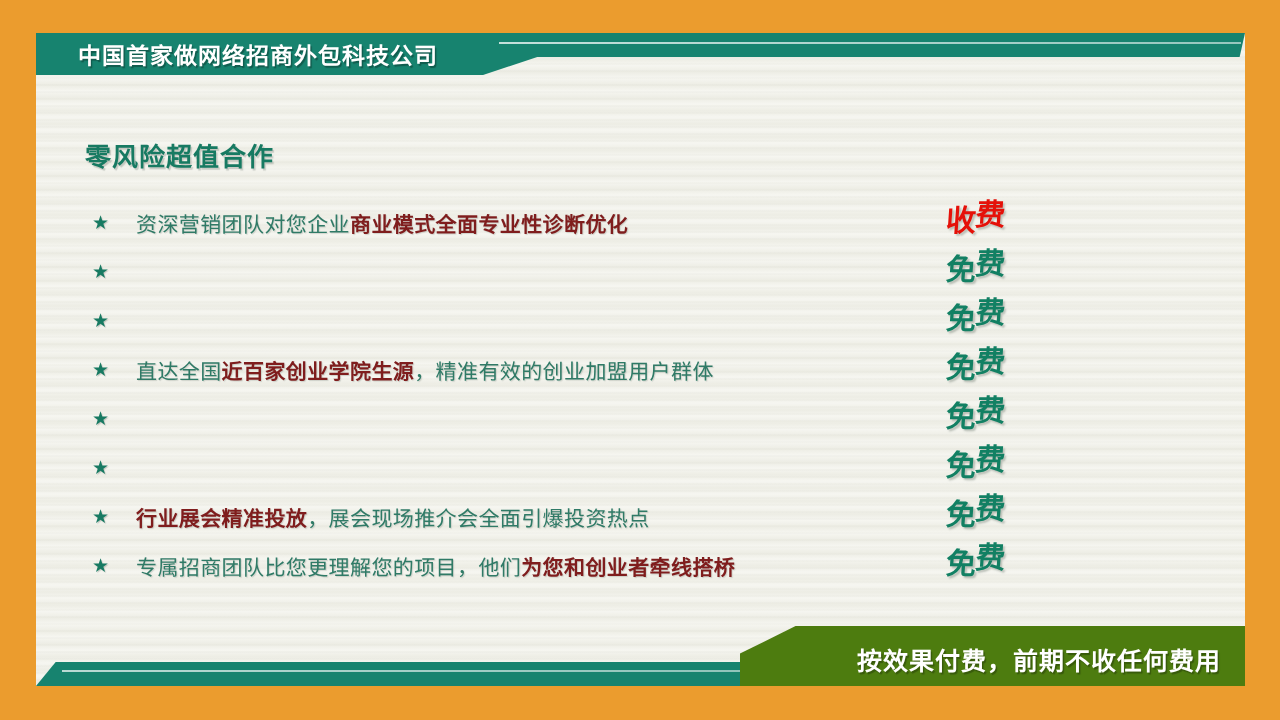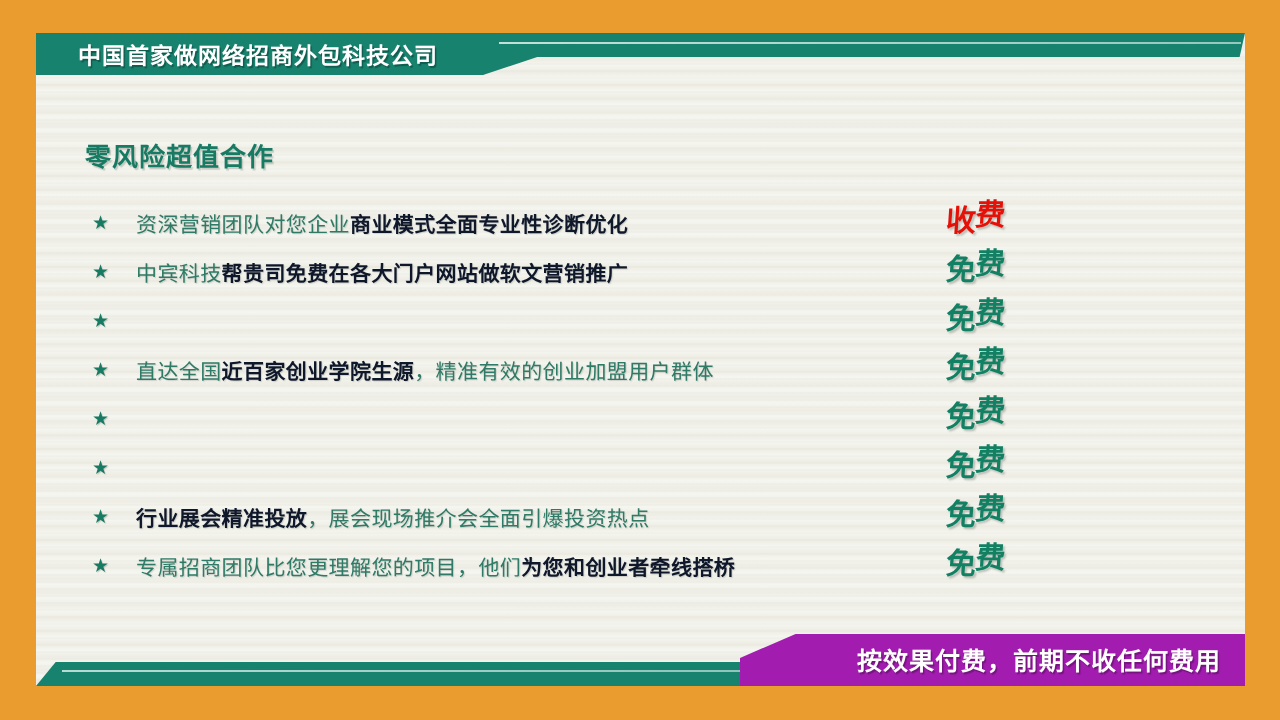--- a/index.html
+++ b/index.html
@@ -103,21 +103,21 @@
   }
   .bullet-text {
     flex:1 1 auto;
     font-family:"DejaVu Serif", "Liberation Serif", serif;
     font-size:21px;
     color:#2f7a66;
     white-space:nowrap;
     letter-spacing:0.4px;
     text-shadow:1px 1px 1px rgba(140,150,140,0.35);
   }
-  .bullet-text b { font-weight:bold; color:#0f172a; }
+  .bullet-text b { font-weight:bold; color:#7f1d1d; }
 
   
   #fee-column {
     position:absolute;
     left:946px; top:196px;
     width:120px;
   }
   .fee-row {
     height:49px;
     display:flex; align-items:center; justify-content:flex-start;
@@ -149,22 +149,22 @@
     -webkit-clip-path: polygon(2.4% 0, 100% 0, 100% 100%, 0 100%);
     clip-path: polygon(2.4% 0, 100% 0, 100% 100%, 0 100%);
   }
   .ftr-hairline {
     position:absolute; left:26px; bottom:14px;
     width:760px; height:2px;
     background:linear-gradient(to right, rgba(255,255,255,0.70), rgba(255,255,255,0.50));
   }
   .ftr-block {
     position:absolute; right:0; bottom:0;
-    width:505px; height:52px;
-    background:#a21caf;
+    width:505px; height:60px;
+    background:#4d7c0f;
     -webkit-clip-path: polygon(11% 0, 100% 0, 100% 100%, 0 100%, 0 46%);
     clip-path: polygon(11% 0, 100% 0, 100% 100%, 0 100%, 0 46%);
   }
   .ftr-text {
     position:absolute; right:24px; bottom:9px;
     font-size:25px; font-weight:bold; color:#ffffff;
     letter-spacing:1px; white-space:nowrap;
     text-shadow:1.5px 1.5px 1px rgba(0,0,0,0.28);
   }
 </style>
@@ -184,21 +184,20 @@
 
   <div id="section-title">零风险超值合作</div>
 
   <div id="bullets">
       <div class="bullet-row">
         <span class="star">★</span>
         <span class="bullet-text">资深营销团队对您企业<b>商业模式全面专业性诊断优化</b></span>
       </div>
       <div class="bullet-row">
         <span class="star">★</span>
-        <span class="bullet-text">中宾科技<b>帮贵司免费在各大门户网站做软文营销推广</b></span>
       </div>
       <div class="bullet-row">
         <span class="star">★</span>
       </div>
       <div class="bullet-row">
         <span class="star">★</span>
         <span class="bullet-text">直达全国<b>近百家创业学院生源</b>，精准有效的创业加盟用户群体</span>
       </div>
       <div class="bullet-row">
         <span class="star">★</span>

